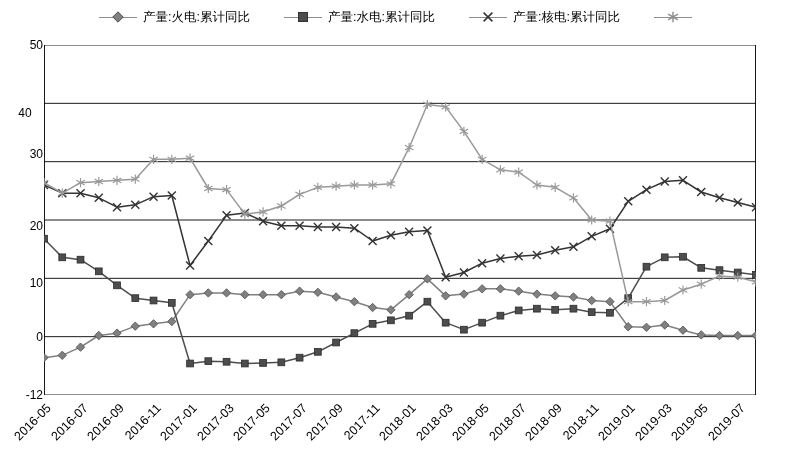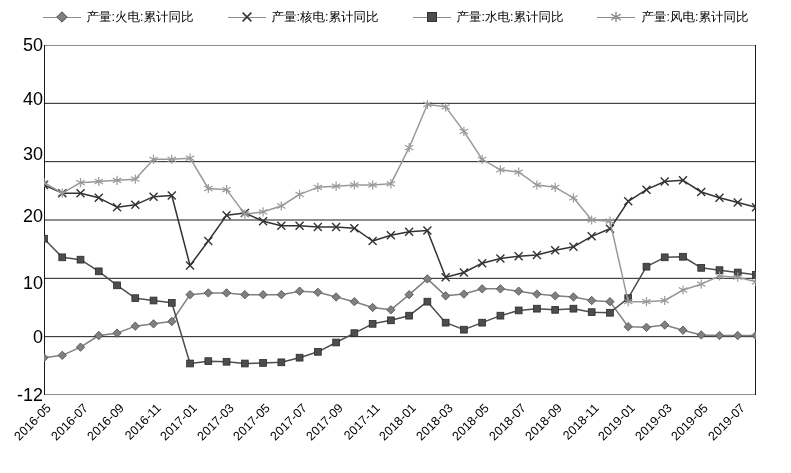--- a/index.html
+++ b/index.html
@@ -72,21 +72,21 @@
     height: 350px;
   }
   #plot-svg { display: block; }
 
   
   .y-tick-label {
     position: absolute;
     right: 742px;
     width: 36px;
     text-align: right;
-    font-size: 18px;
+    font-size: 12px;
     color: #000;
     transform: translateY(-50%);
   }
   
   .x-tick-label {
     position: absolute;
     font-size: 12.5px;
     color: #000;
     transform-origin: right top;
     transform: rotate(-45deg);
@@ -104,40 +104,39 @@
       <span class="legend-line">
         <svg class="legend-marker" width="12" height="12" viewBox="0 0 12 12">
           <polygon points="6,0.8 11.2,6 6,11.2 0.8,6" fill="#808080" stroke="#4d4d4d" stroke-width="1"></polygon>
         </svg>
       </span>
       <span class="legend-label">产量:火电:累计同比</span>
     </div>
     <div class="legend-item">
       <span class="legend-line">
         <svg class="legend-marker" width="12" height="12" viewBox="0 0 12 12">
+          <rect x="1.5" y="1.5" width="9" height="9" fill="#4d4d4d" stroke="#333333" stroke-width="1"></rect>
+        </svg>
+      </span>
+      <span class="legend-label">产量:水电:累计同比</span>
+    </div>
+    <div class="legend-item">
+      <span class="legend-line">
+        <svg class="legend-marker" width="12" height="12" viewBox="0 0 12 12">
           <path d="M1.6,1.6 L10.4,10.4 M10.4,1.6 L1.6,10.4" stroke="#333333" stroke-width="1.5" fill="none"></path>
         </svg>
       </span>
       <span class="legend-label">产量:核电:累计同比</span>
     </div>
     <div class="legend-item">
       <span class="legend-line">
         <svg class="legend-marker" width="12" height="12" viewBox="0 0 12 12">
-          <rect x="1.5" y="1.5" width="9" height="9" fill="#4d4d4d" stroke="#333333" stroke-width="1"></rect>
-        </svg>
-      </span>
-      <span class="legend-label">产量:水电:累计同比</span>
-    </div>
-    <div class="legend-item">
-      <span class="legend-line">
-        <svg class="legend-marker" width="12" height="12" viewBox="0 0 12 12">
           <path d="M6,0.8 L6,11.2 M1.2,3.2 L10.8,8.8 M10.8,3.2 L1.2,8.8" stroke="#8c8c8c" stroke-width="1.4" fill="none"></path>
         </svg>
       </span>
-      <span class="legend-label">产量:风电:累计同比</span>
     </div>
   </div>
 
   <div id="plot">
     <svg id="plot-svg" width="712" height="350">
         <line x1="0" y1="350" x2="712" y2="350" stroke="#000000" stroke-width="0.9"></line>
         <line x1="0" y1="291.6666666666667" x2="712" y2="291.6666666666667" stroke="#000000" stroke-width="0.9"></line>
         <line x1="0" y1="233.33333333333334" x2="712" y2="233.33333333333334" stroke="#000000" stroke-width="0.9"></line>
         <line x1="0" y1="175" x2="712" y2="175" stroke="#000000" stroke-width="0.9"></line>
         <line x1="0" y1="116.66666666666669" x2="712" y2="116.66666666666669" stroke="#000000" stroke-width="0.9"></line>
@@ -637,23 +636,23 @@
             <path d="M712,232.23333333333335 L712,241.43333333333334 M707.8,234.43333333333334 L716.2,239.23333333333335 M716.2,234.43333333333334 L707.8,239.23333333333335" stroke="#999999" stroke-width="1.2" fill="none"></path>
           </g>
         </g>
       </svg>
   </div>
 
   <div id="y-labels">
       <div class="y-tick-label" style="top: 395px;">-12</div>
       <div class="y-tick-label" style="top: 336.667px;">0</div>
       <div class="y-tick-label" style="top: 283px;">10</div>
-      <div class="y-tick-label" style="top: 216px; text-align: right;">20</div>
+      <div class="y-tick-label" style="top: 226px; text-align: right;">20</div>
       <div class="y-tick-label" style="top: 154px;">30</div>
-      <div class="y-tick-label" style="top: 99px;">40</div>
+      <div class="y-tick-label" style="top: 113px; text-align: center;">40</div>
       <div class="y-tick-label" style="top: 45px;">50</div>
     </div>
   <div id="x-labels">
       <div class="x-tick-label" style="left: -14px; top: 401px; width: 58px;">2016-05</div>
       <div class="x-tick-label" style="left: 22.5128px; top: 401px; width: 58px;">2016-07</div>
       <div class="x-tick-label" style="left: 59.0256px; top: 401px; width: 58px;">2016-09</div>
       <div class="x-tick-label" style="left: 95.5385px; top: 401px; width: 58px;">2016-11</div>
       <div class="x-tick-label" style="left: 132.051px; top: 401px; width: 58px;">2017-01</div>
       <div class="x-tick-label" style="left: 168.564px; top: 401px; width: 58px;">2017-03</div>
       <div class="x-tick-label" style="left: 205.077px; top: 401px; width: 58px;">2017-05</div>

